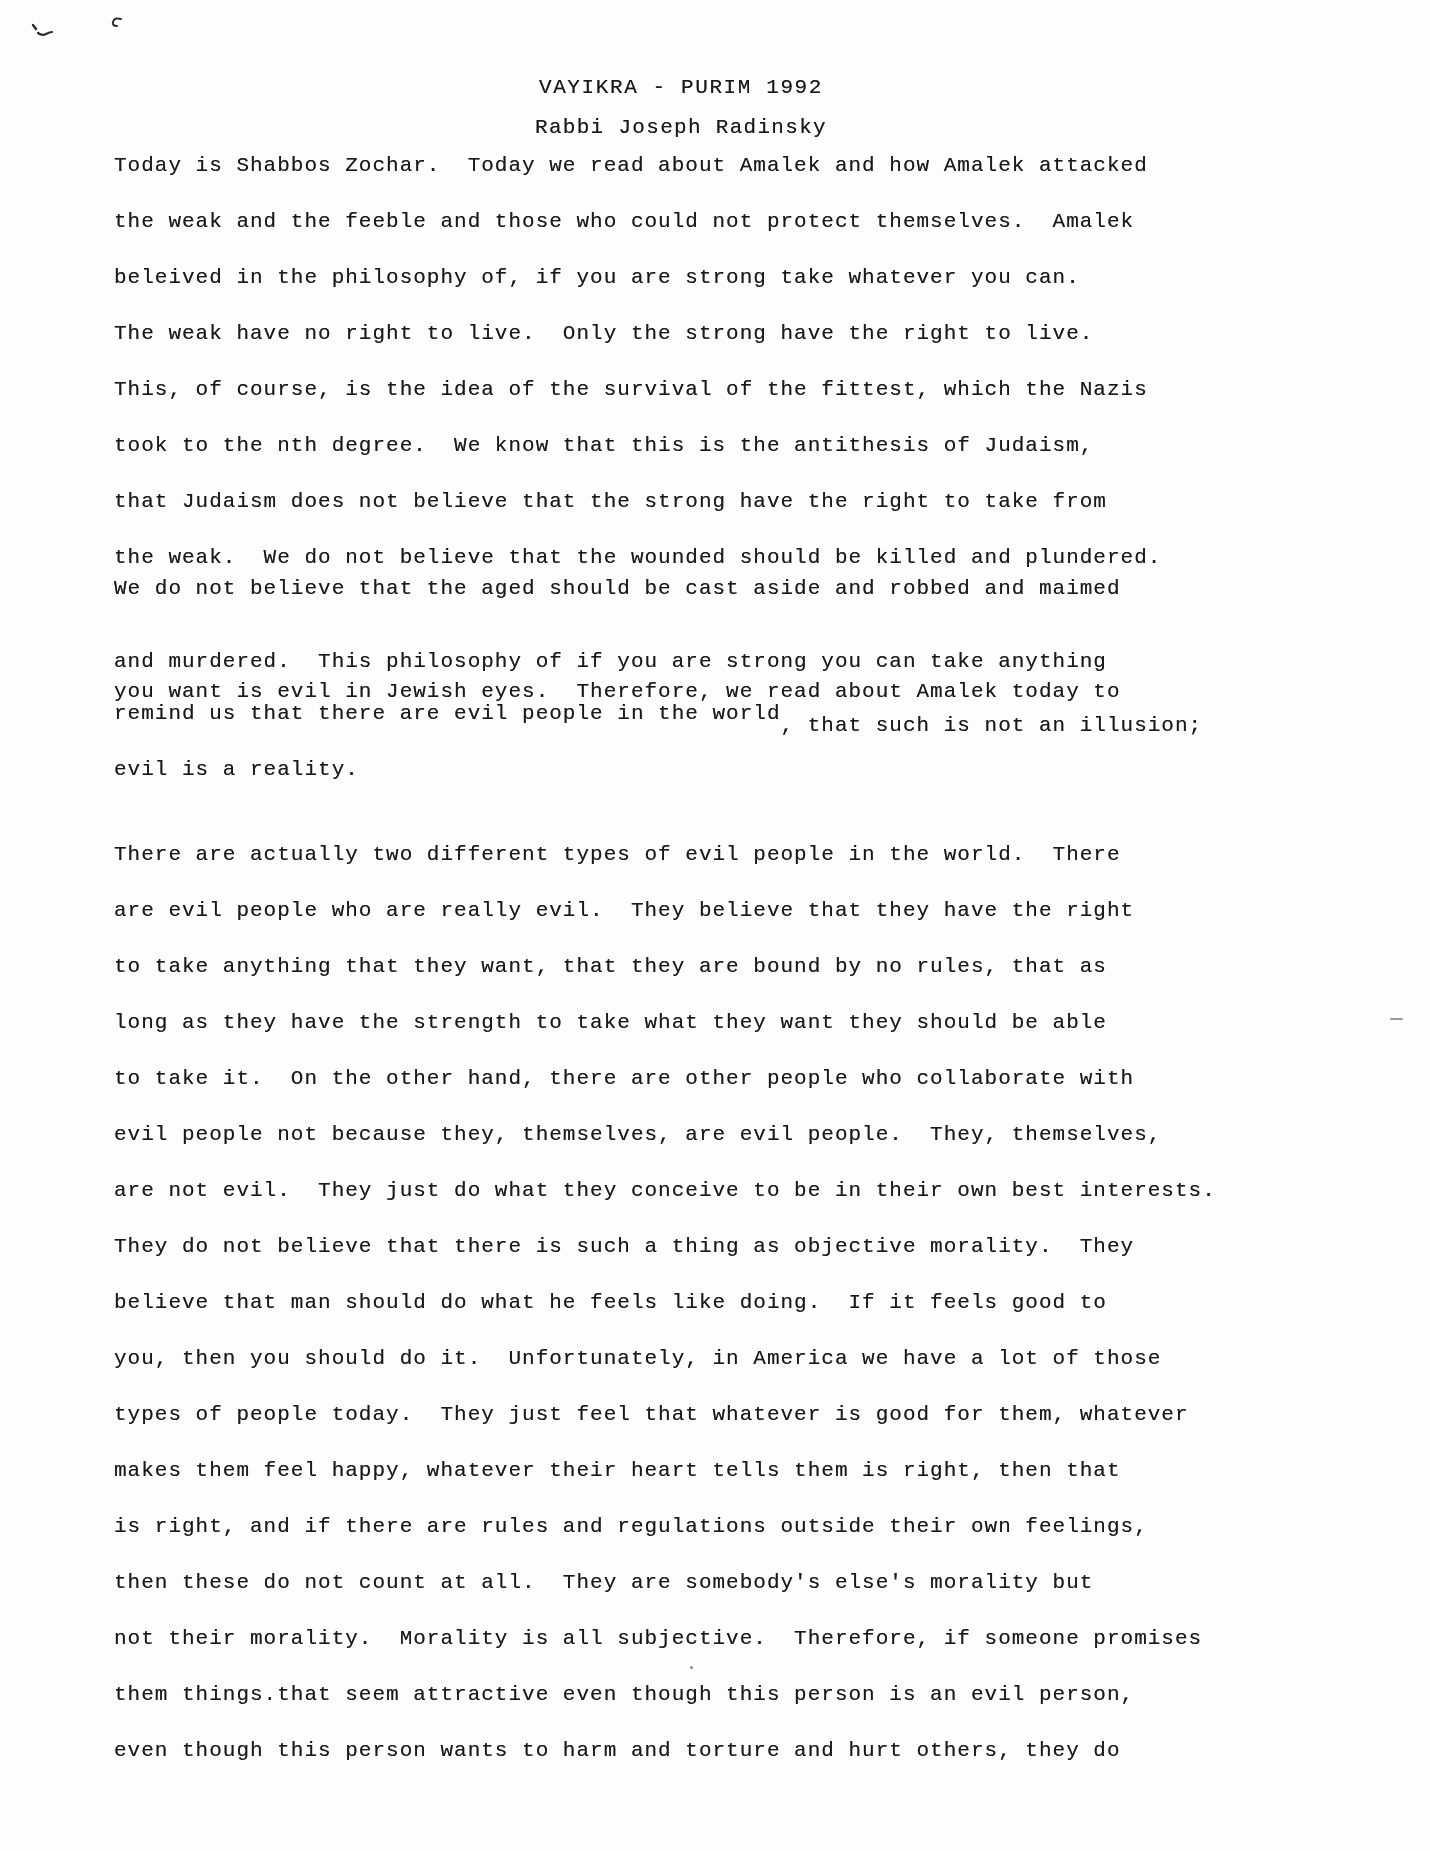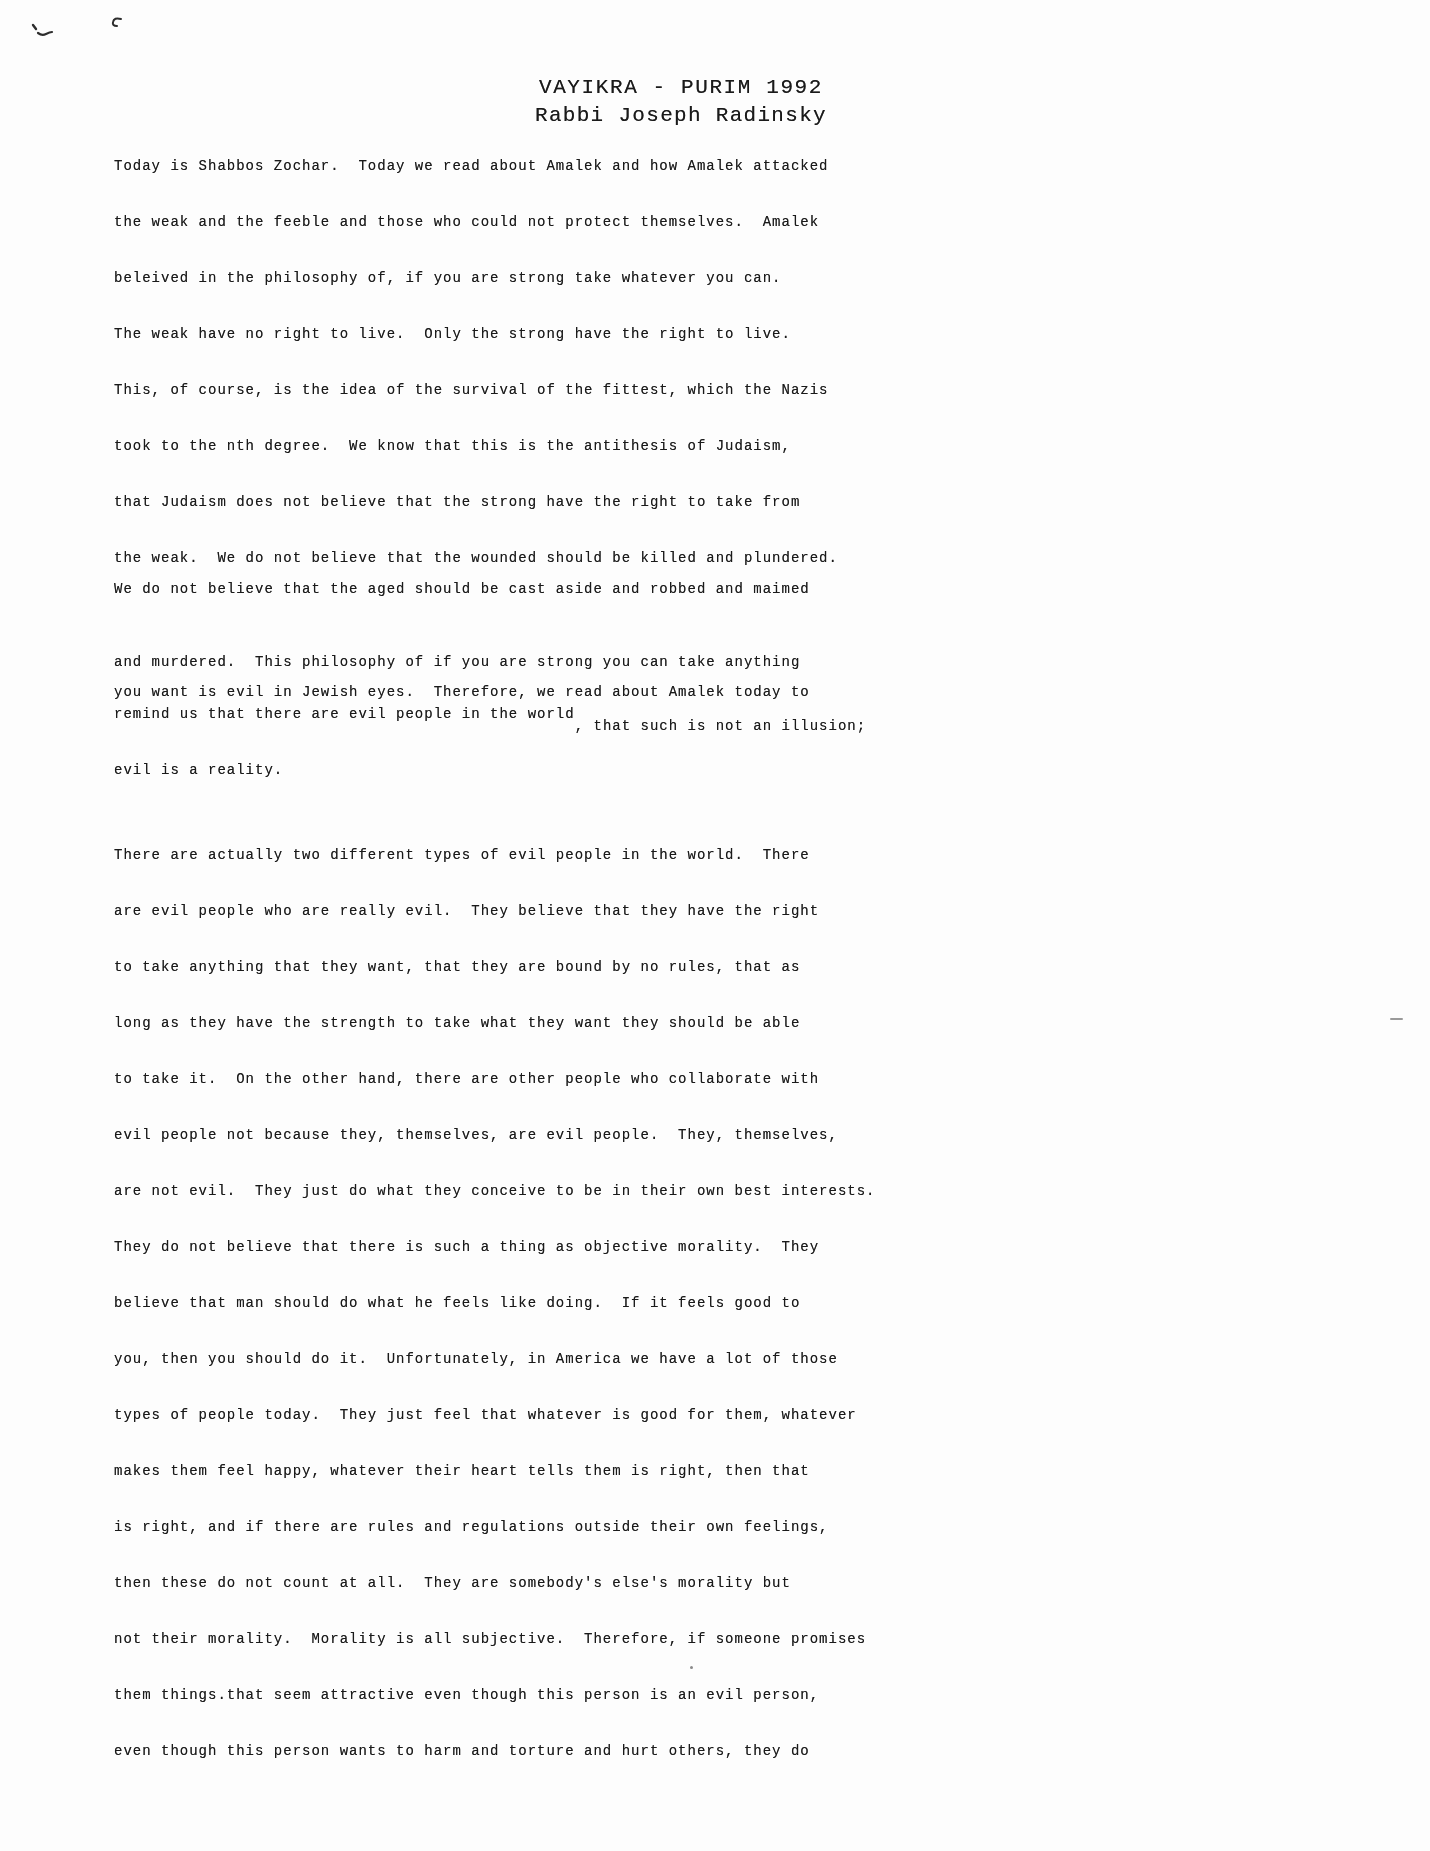--- a/index.html
+++ b/index.html
@@ -27,29 +27,29 @@
   .h-title {
     font-size: 21px;
     line-height: 24px;
     letter-spacing: 1.6px;
     white-space: pre;
     text-shadow: 0 0 0.5px rgba(10,10,10,0.6);
   }
   .h-author {
     font-size: 21px;
     line-height: 24px;
-    margin-top: 4px;
+    margin-top: 16px;
     letter-spacing: 1.3px;
     white-space: pre;
     text-shadow: 0 0 0.5px rgba(10,10,10,0.6);
   }
   .ln {
     position: absolute;
     left: 114px;
-    font-size: 14px;
+    font-size: 21px;
     line-height: 24px;
     letter-spacing: 1.0px;
     white-space: pre;
     text-shadow: 0 0 0.5px rgba(10,10,10,0.55);
   }
   .shift {
     display: inline-block;
     position: relative;
     top: 12px;
   }

